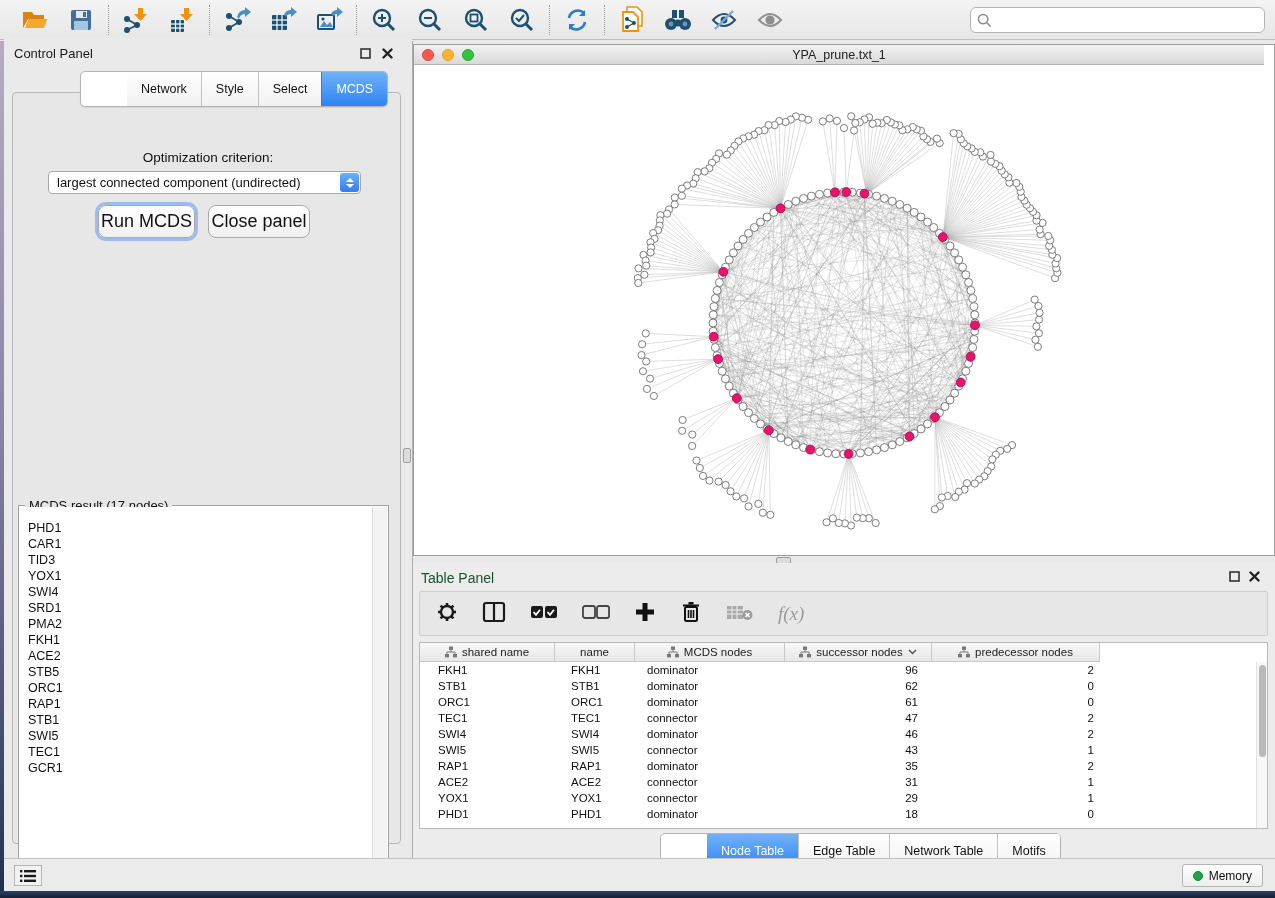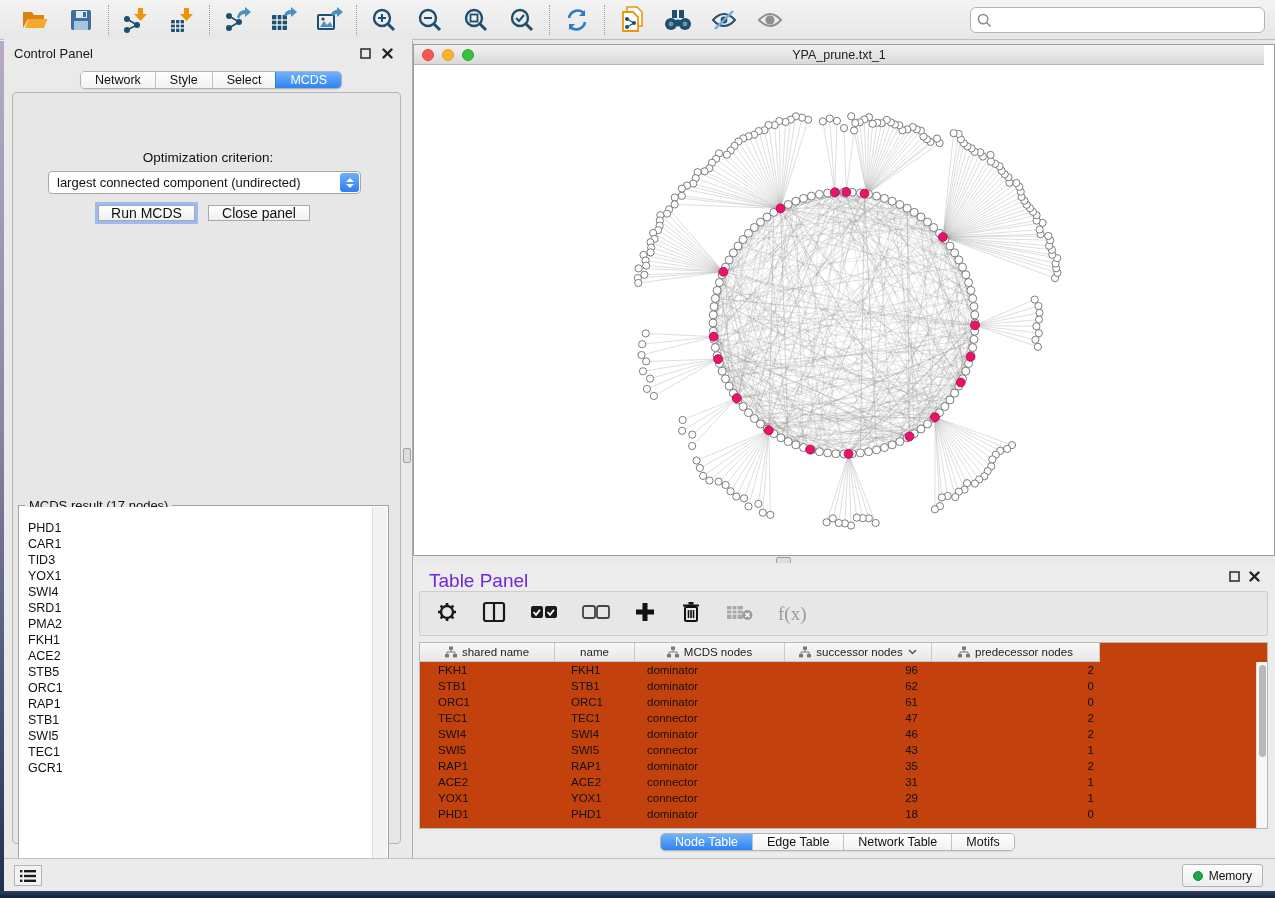--- a/index.html
+++ b/index.html
@@ -26,41 +26,41 @@
   #wall-bottom { left:0; top:891px; width:1275px; height:7px;
     background:linear-gradient(#2e4163,#141f38); }
 
   
   #control-panel { left:4px; top:38px; width:408px; height:817px; background:#eaeaea; }
   #cp-title { left:10px; top:8px; font-size:13px; color:#1a1a1a; }
   .win-ctrl { position:absolute; top:9px; width:13px; height:13px; display:flex; align-items:center; justify-content:center; }
   #cp-panel { left:8px; top:54px; width:389px; height:752px; background:#e7e7e7;
     border:1px solid #b5b5b5; border-radius:4px; }
 
-  .segmented { display:flex; height:18px; border-radius:5px; overflow:hidden;
-    border:1px solid #b3b3b3; background:#fff; box-shadow:0 1px 1px rgba(0,0,0,.08); }
+  .segmented { display:flex; height:36px; border-radius:5px; overflow:hidden;
+    border:1px solid #b3b3b3; background:#fff; box-shadow:0 1px 1px rgba(0,0,0,.08);padding-left:46px; }
   .seg { display:flex; align-items:center; justify-content:center;
     font-size:12.5px; color:#111; background:linear-gradient(#ffffff,#f1f1f1);
     border-left:1px solid #c2c2c2; padding:0 14px; white-space:nowrap; }
   .seg:first-child { border-left:none; }
   .seg.sel { background:linear-gradient(#6fb2f8,#2f84f3); color:#fff; border-left-color:#2f7de2; }
   #cp-tabs { position:absolute; left:76px; top:33px; z-index:3; }
 
   #opt-label { left:0; top:112px; width:408px; text-align:center; font-size:13.5px; color:#111; }
   #criterion-select { left:44px; top:133px; width:313px; height:23px; background:#fff;
     border:1px solid #a8a8a8; border-radius:4px; display:flex; align-items:center;
     font-size:13px; color:#111; padding-left:8px; }
   #criterion-stepper { position:absolute; right:1px; top:1px; width:19px; height:19px; border-radius:3px;
     background:linear-gradient(#6db0f8,#2f7df0); display:flex; flex-direction:column;
     align-items:center; justify-content:center; gap:2px; }
   .tri-up { width:0;height:0;border-left:4px solid transparent;border-right:4px solid transparent;border-bottom:4px solid #fff; }
   .tri-dn { width:0;height:0;border-left:4px solid transparent;border-right:4px solid transparent;border-top:4px solid #fff; }
 
-  .mac-btn { position:absolute; height:16px; background:linear-gradient(#ffffff,#f0f0f0);
-    border:1px solid #a9a9a9; border-radius:0; font-size:14px; color:#111;
+  .mac-btn { position:absolute; height:33px; background:linear-gradient(#ffffff,#f0f0f0);
+    border:1px solid #a9a9a9; border-radius:8px; font-size:18px; color:#111;
     display:flex; align-items:center; justify-content:center; font-family:"Liberation Sans",sans-serif; }
   #run-btn { left:94px; top:167px; width:97px; box-shadow:0 0 0 3px rgba(106,160,248,.6); }
   #close-panel-btn { left:204px; top:167px; width:102px; }
 
   #mcds-group { left:14px; top:467px; width:371px; height:372px; border:1px solid #a2a2a2;
     background:#fff; }
   #mcds-legend { position:absolute; left:6px; top:-8px; background:#e7e7e7; padding:0 4px;
     font-size:13px; color:#111; }
   #mcds-list { position:absolute; left:1px; top:1px; right:16px; bottom:1px; background:#fff;
     padding:13px 0 0 8px; overflow:hidden; }
@@ -83,28 +83,28 @@
     display:flex; align-items:center; }
   .tl { width:12px; height:12px; border-radius:50%; margin-left:8px; }
   #tl-red { background:#fb5751; border:1px solid #e0443e; }
   #tl-yellow { background:#fdb32a; border:1px solid #e0a022; }
   #tl-green { background:#32c43c; border:1px solid #2aa834; }
   #net-title { position:absolute; left:0; right:0; text-align:center; font-size:12.5px; color:#222; }
   #net-canvas { position:absolute; left:0; top:20px; }
 
   
   #table-panel { left:413px; top:563px; width:862px; height:295px; background:#ececec; }
-  #tp-title { left:16px; top:7px; font-size:19px; color:#6d28d9; }
+  #tp-title { left:8px; top:7px; font-size:14px; color:#14532d; }
   #tp-toolbar { position:absolute; left:6px; top:28px; width:849px; height:45px;
     background:#e7e7e7; border:1px solid #cdcdcd; border-radius:2px;
     display:flex; align-items:center; gap:24px; padding-left:16px; }
-  .fx { font-family:"Liberation Serif",serif; font-size:19px; color:#9a9a9a; }
+  .fx { font-family:"Liberation Serif",serif; font-style:italic; font-size:19px; color:#9a9a9a; }
 
   #node-table { position:absolute; left:6px; top:79px; width:849px; height:187px;
-    background:#c2410c; border:1px solid #b9b9b9; }
+    background:#ffffff; border:1px solid #b9b9b9; }
   #thead { position:absolute; left:0; top:0; height:19px; display:flex; }
   .th { background:linear-gradient(#f8f8f8,#e7e7e7); border-right:1px solid #c9c9c9;
     border-bottom:1px solid #c9c9c9; display:flex; align-items:center; justify-content:center;
     gap:5px; font-size:11.5px; color:#222; }
   #tbody { position:absolute; left:0; top:19px; right:11px; }
   .tr { display:flex; height:16px; }
   .td { font-size:11.5px; color:#111; line-height:16px; white-space:nowrap; overflow:hidden; }
   #table-scroll { position:absolute; right:0; top:19px; width:11px; bottom:0;
     background:#f7f7f7; border-left:1px solid #e0e0e0; }
   #table-thumb { position:absolute; left:2px; top:3px; width:7px; height:92px;

